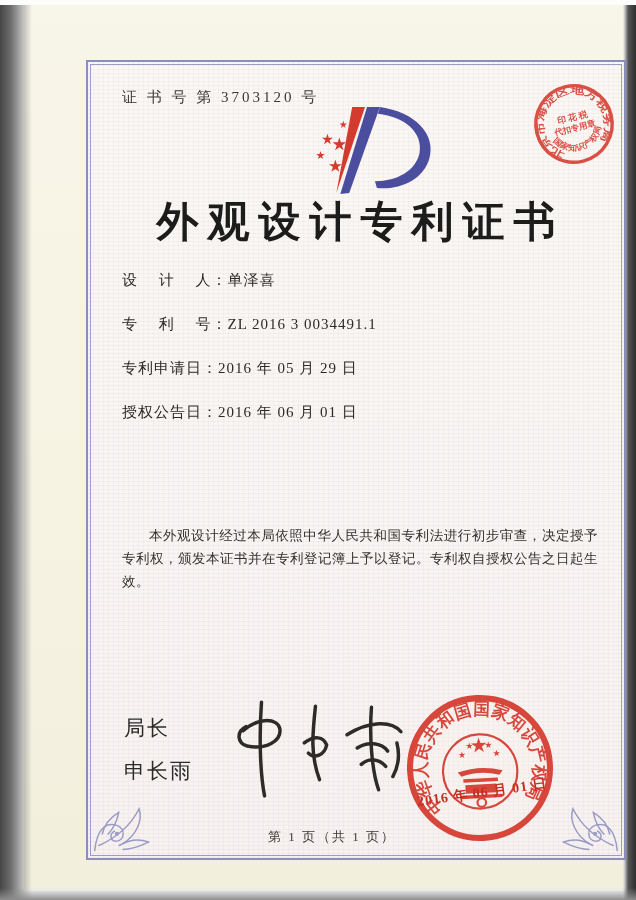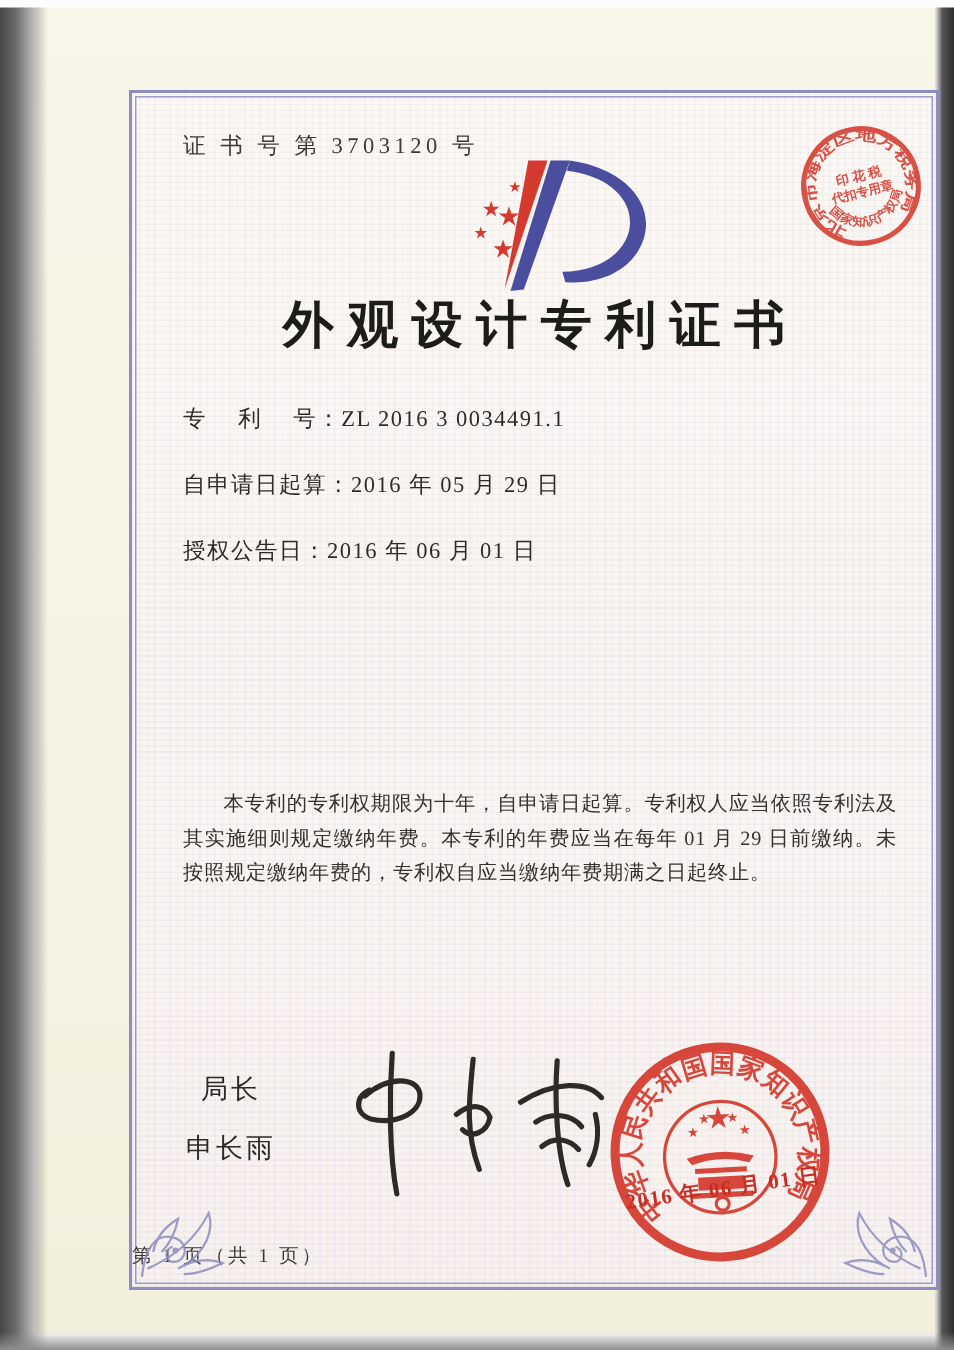--- a/index.html
+++ b/index.html
@@ -34,51 +34,51 @@
     content:"";position:absolute;inset:2px;border:1px solid #9b9dc8;pointer-events:none;
   }
 
   .cert-no{
     position:absolute;left:34px;top:26px;
     font-size:15px;letter-spacing:3px;color:#3a3a35;
   }
   .logo{position:absolute;left:206px;top:40px;width:150px;height:94px;}
   .title{
     position:absolute;left:0;right:0;top:132px;text-align:center;
-    font-size:34px;font-weight:bold;letter-spacing:9px;color:#1c1c1a;
+    font-size:42px;font-weight:bold;letter-spacing:9px;color:#1c1c1a;
     text-indent:9px;
   }
   .fields{position:absolute;left:34px;top:209px;right:26px;}
   .field-row{margin-bottom:25px;font-size:15px;color:#2b2b28;line-height:19px;letter-spacing:1px;}
   .field-row .lab{color:#2b2b28;}
   .field-row .val{color:#2b2b28;}
 
   .body-text{
     position:absolute;left:34px;right:26px;top:462px;
     font-size:13.5px;line-height:23px;color:#33322e;text-align:justify;
     letter-spacing:0.5px;
   }
   .body-text p{margin:0;text-indent:2em;}
 
-  .signer{position:absolute;left:36px;top:652px;font-size:18px;color:#2b2b28;letter-spacing:2px;
-    font-family:Liberation Sans, sans-serif;text-align:center;}
+  .signer{position:absolute;left:36px;top:652px;font-size:21px;color:#2b2b28;letter-spacing:2px;
+    font-family:Liberation Sans, sans-serif;}
   .signer .name{margin-top:15px;}
   .signature{position:absolute;left:128px;top:628px;width:205px;height:112px;}
 
   .office-seal{position:absolute;left:316px;top:630px;width:152px;height:152px;transform:rotate(-3deg);}
   .office-seal svg{position:absolute;inset:0;opacity:0.93;}
   .seal-date{
     position:absolute;left:6px;top:92px;width:142px;text-align:center;
     font-size:14px;font-weight:bold;color:#c82d22;letter-spacing:1px;
     transform:rotate(-5deg);white-space:nowrap;
   }
   .tax-seal{position:absolute;left:444px;top:20px;width:84px;height:84px;transform:rotate(-14deg);opacity:0.88;}
 
   .footer{
-    position:absolute;left:0;right:48px;top:766px;
+    position:absolute;left:0;right:48px;top:766px;text-align:center;
     font-size:13px;color:#3a3a35;letter-spacing:2px;
   }
   .flourish{position:absolute;width:74px;height:74px;opacity:0.85;}
   .flourish.bl{left:3px;bottom:3px;}
   .flourish.br{right:3px;bottom:3px;transform:scaleX(-1);}
 </style>
 </head>
 <body>
 
 <div class="photo">
@@ -111,32 +111,35 @@
             <use href="#star5" transform="translate(26,54) scale(0.45)"></use>
             <use href="#star5" transform="translate(41,65) scale(0.68)"></use>
           </g>
         </svg>
       </div>
 
       <div class="title">外观设计专利证书</div>
 
       <div class="fields">
         <div class="field-row">
+          <span class="lab">设　 计　 人：</span><span class="val">单泽喜</span>
+        </div>
+        <div class="field-row">
           <span class="lab">专　 利　 号：</span><span class="val">ZL 2016 3 0034491.1</span>
         </div>
         <div class="field-row">
-          <span class="lab">自申请日起算：</span><span class="val">2016 年 05 月 29 日</span>
+          <span class="lab">专利申请日：</span><span class="val">2016 年 05 月 29 日</span>
         </div>
         <div class="field-row">
           <span class="lab">授权公告日：</span><span class="val">2016 年 06 月 01 日</span>
         </div>
       </div>
 
       <div class="body-text">
-        <p>本专利的专利权期限为十年，自申请日起算。专利权人应当依照专利法及其实施细则规定缴纳年费。本专利的年费应当在每年 01 月 29 日前缴纳。未按照规定缴纳年费的，专利权自应当缴纳年费期满之日起终止。</p>
+        <p>本外观设计经过本局依照中华人民共和国专利法进行初步审查，决定授予专利权，颁发本证书并在专利登记簿上予以登记。专利权自授权公告之日起生效。</p>
       </div>
 
       <div class="signer">
         <div>局长</div>
         <div class="name">申长雨</div>
       </div>
 
       <div class="signature">
         <svg viewBox="0 0 200 110" width="205" height="112" fill="none" stroke="#2c2b27" stroke-width="3.4" stroke-linecap="round">
           <path d="M26,40 C42,26 60,28 62,38 C64,50 48,59 30,55 C20,52 19,41 29,36"></path>

